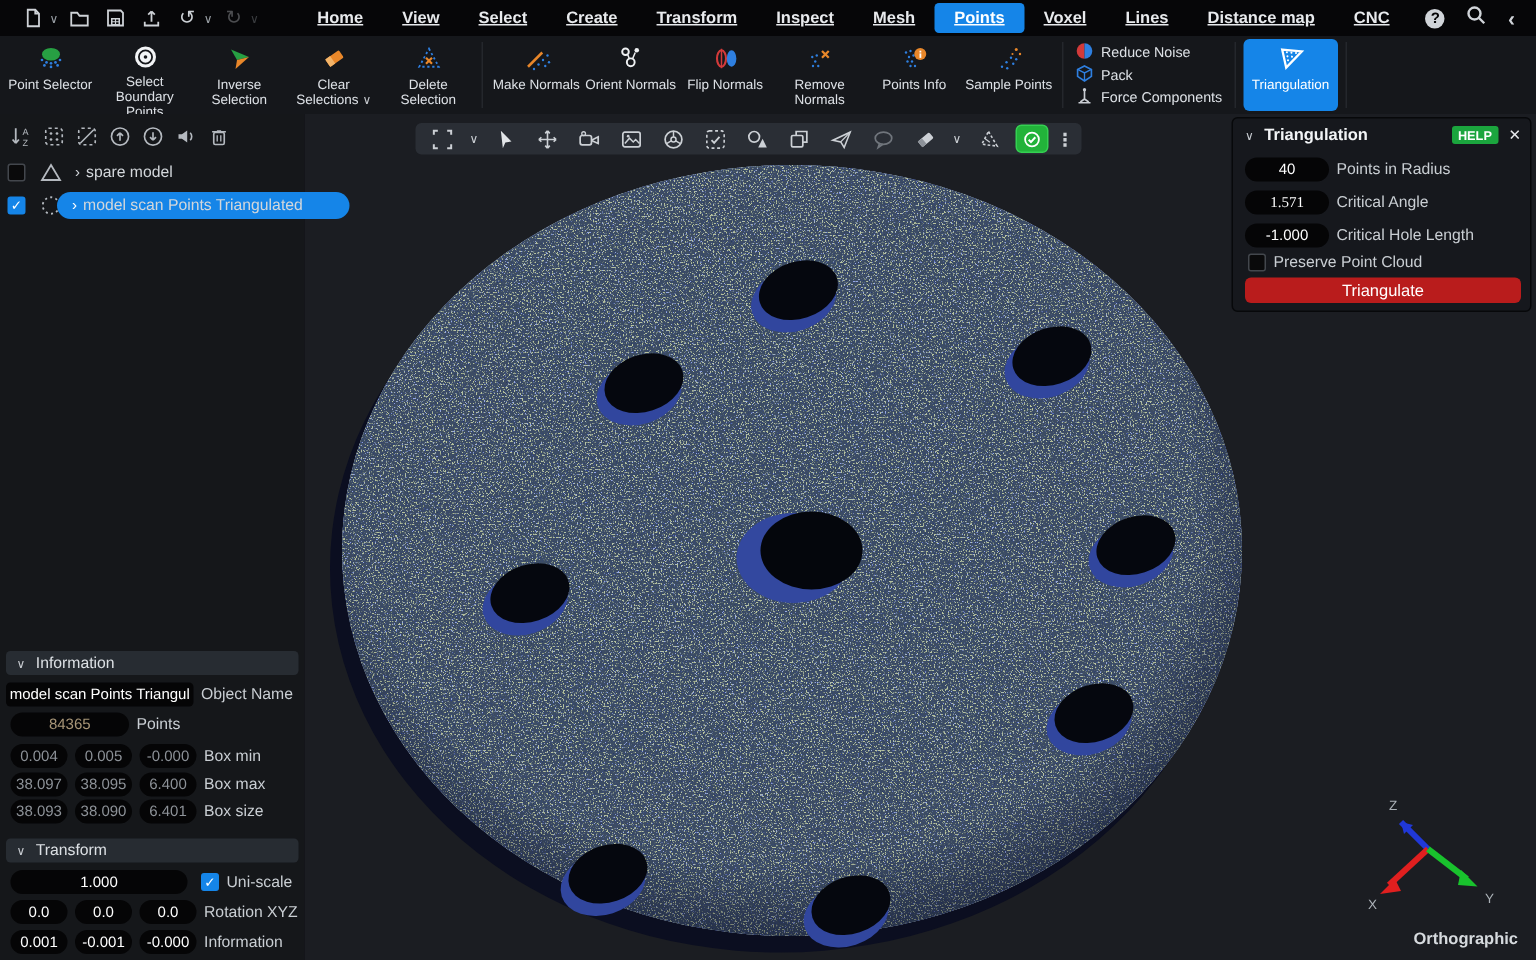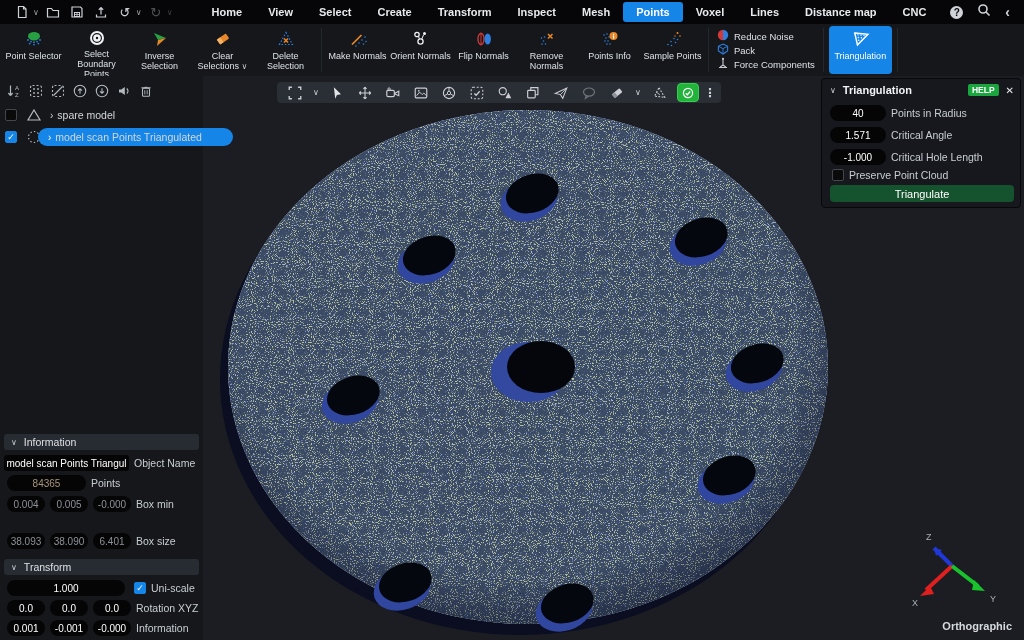--- a/index.html
+++ b/index.html
@@ -8,21 +8,21 @@
        -webkit-font-smoothing:antialiased;}
   .abs{position:absolute;}
   
   .topbar{left:0;top:0;width:1024px;height:24px;background:#060608;display:flex;align-items:center;}
   .tb-icons{display:flex;align-items:center;gap:4px;padding-left:12px;}
   .tb-ic{width:20px;height:20px;display:flex;align-items:center;justify-content:center;color:#ced2d7;}
   .tb-ic svg{display:block;}
   .tb-chev{font-size:8px;color:#9aa0a6;margin-left:-3px;}
   .tb-dis{opacity:.35;}
   .menus{display:flex;align-items:center;margin-left:26px;gap:0;}
-  .menu{font-size:11px;font-weight:600;color:#e8eaed;padding:4px 13px;border-radius:3px;cursor:default;}
+  .menu{font-size:11px;font-weight:600;color:#e8eaed;padding:4px 13px;border-radius:3px;cursor:default;text-decoration:underline;}
   .menu.active{background:#1585e8;color:#fff;}
   .tb-right{margin-left:auto;display:flex;align-items:center;gap:14px;padding-right:14px;color:#d0d4d9;}
   .qmark{width:13px;height:13px;border-radius:50%;background:#d0d4d9;color:#060608;font-size:10px;font-weight:700;display:flex;align-items:center;justify-content:center;}
   .collapse-ch{font-size:14px;font-weight:700;}
   
   .ribbon{left:0;top:24px;width:1024px;height:52px;background:#15171b;border-bottom:1px solid #000;display:flex;align-items:stretch;}
   .rgroup{display:flex;align-items:stretch;padding:0 2px;}
   .rsep{width:1px;background:#24272c;margin:4px 2px;}
   .rbtn{width:63px;display:flex;flex-direction:column;align-items:center;padding-top:4px;gap:1px;border-radius:4px;}
   .rbtn .ric{height:22px;display:flex;align-items:center;justify-content:center;}
@@ -62,21 +62,21 @@
   .vt-confirm{width:20px;height:17px;background:#22b33a;border:1.5px solid #35d052;border-radius:4px;display:flex;align-items:center;justify-content:center;margin:0 3px;}
   .gizmo{position:absolute;right:14px;bottom:30px;width:120px;height:82px;}
   .ortho{position:absolute;right:12px;bottom:8px;font-size:11px;font-weight:600;color:#d6dade;}
   
   .tri-panel{left:821px;top:78px;width:200px;height:130px;background:#16181d;border:1px solid #07080a;border-radius:4px;box-sizing:border-box;z-index:10;}
   .tri-hdr{position:absolute;left:8px;top:5px;right:6px;display:flex;align-items:center;gap:7px;}
   .tri-hdr .cv{font-size:8px;color:#c8ccd1;}
   .tri-title{font-size:11px;font-weight:700;color:#f2f4f6;}
   .help-badge{margin-left:auto;background:#1ba53e;color:#fff;font-size:8.5px;font-weight:700;padding:1px 4px;border-radius:2px;}
   .tri-x{font-size:10px;color:#e8eaec;font-weight:700;}
-  .tri-btn{position:absolute;left:8px;top:106px;width:184px;height:17px;background:#14532d;border-radius:4px;display:flex;align-items:center;justify-content:center;font-size:11px;color:#fff;}
+  .tri-btn{position:absolute;left:8px;top:106px;width:184px;height:17px;background:#b91c1c;border-radius:4px;display:flex;align-items:center;justify-content:center;font-size:11px;color:#fff;}
 </style>
 </head>
 <body>
 
 <div class="abs topbar">
   <div class="tb-icons">
     <span class="tb-ic">
         <svg width="14" height="14" viewBox="0 0 14 14">
           <path d="M3.5 1.5h5L11 4v8.5H3.5z" fill="none" stroke="#ced2d7" stroke-width="1.2"></path>
           <path d="M8.5 1.5V4H11" fill="none" stroke="#ced2d7" stroke-width="1.2"></path>
@@ -416,20 +416,26 @@
   </div>
   <div class="prow" style="top:399px;left:7px;">
     <span class="field tan" style="width:79px;">84365</span>
     <span class="flabel">Points</span>
   </div>
   <div class="prow" style="top:420px;left:7px;">
     <span class="field ro trip">0.004</span>
     <span class="field ro trip">0.005</span>
     <span class="field ro trip">-0.000</span>
     <span class="flabel">Box min</span>
+  </div>
+  <div class="prow" style="top:439px;left:7px;">
+    <span class="field ro trip">38.097</span>
+    <span class="field ro trip">38.095</span>
+    <span class="field ro trip">6.400</span>
+    <span class="flabel">Box max</span>
   </div>
   <div class="prow" style="top:457px;left:7px;">
     <span class="field ro trip">38.093</span>
     <span class="field ro trip">38.090</span>
     <span class="field ro trip">6.401</span>
     <span class="flabel">Box size</span>
   </div>
 
   <div class="sechdr" style="top:483px;">
     <span class="cv">∨</span>
@@ -635,21 +641,21 @@
     <span class="cv">∨</span>
     <span class="tri-title">Triangulation</span>
     <span class="help-badge">HELP</span>
     <span class="tri-x">✕</span>
   </div>
   <div class="prow" style="top:26px;left:8px;">
     <span class="field" style="width:56px;">40</span>
     <span class="flabel">Points in Radius</span>
   </div>
   <div class="prow" style="top:48px;left:8px;">
-    <span class="field" style="width:56px;">1.571</span>
+    <span class="field" style="width:56px;font-family:Liberation Serif, serif;">1.571</span>
     <span class="flabel">Critical Angle</span>
   </div>
   <div class="prow" style="top:70px;left:8px;">
     <span class="field" style="width:56px;">-1.000</span>
     <span class="flabel">Critical Hole Length</span>
   </div>
   <div class="prow" style="top:90px;left:10px;">
     <span class="chk"></span>
     <span class="flabel">Preserve Point Cloud</span>
   </div>

